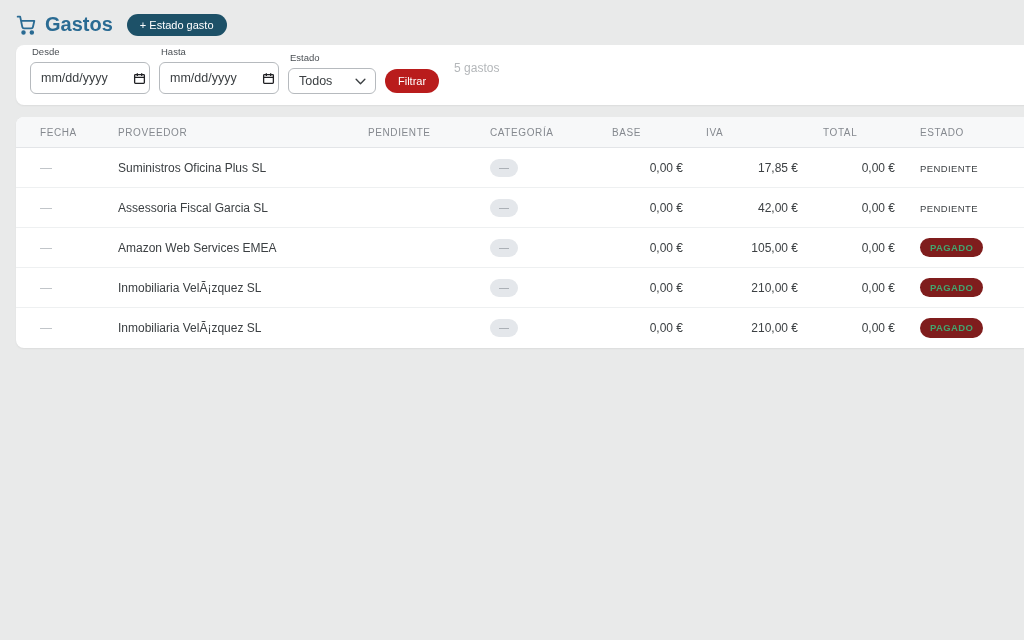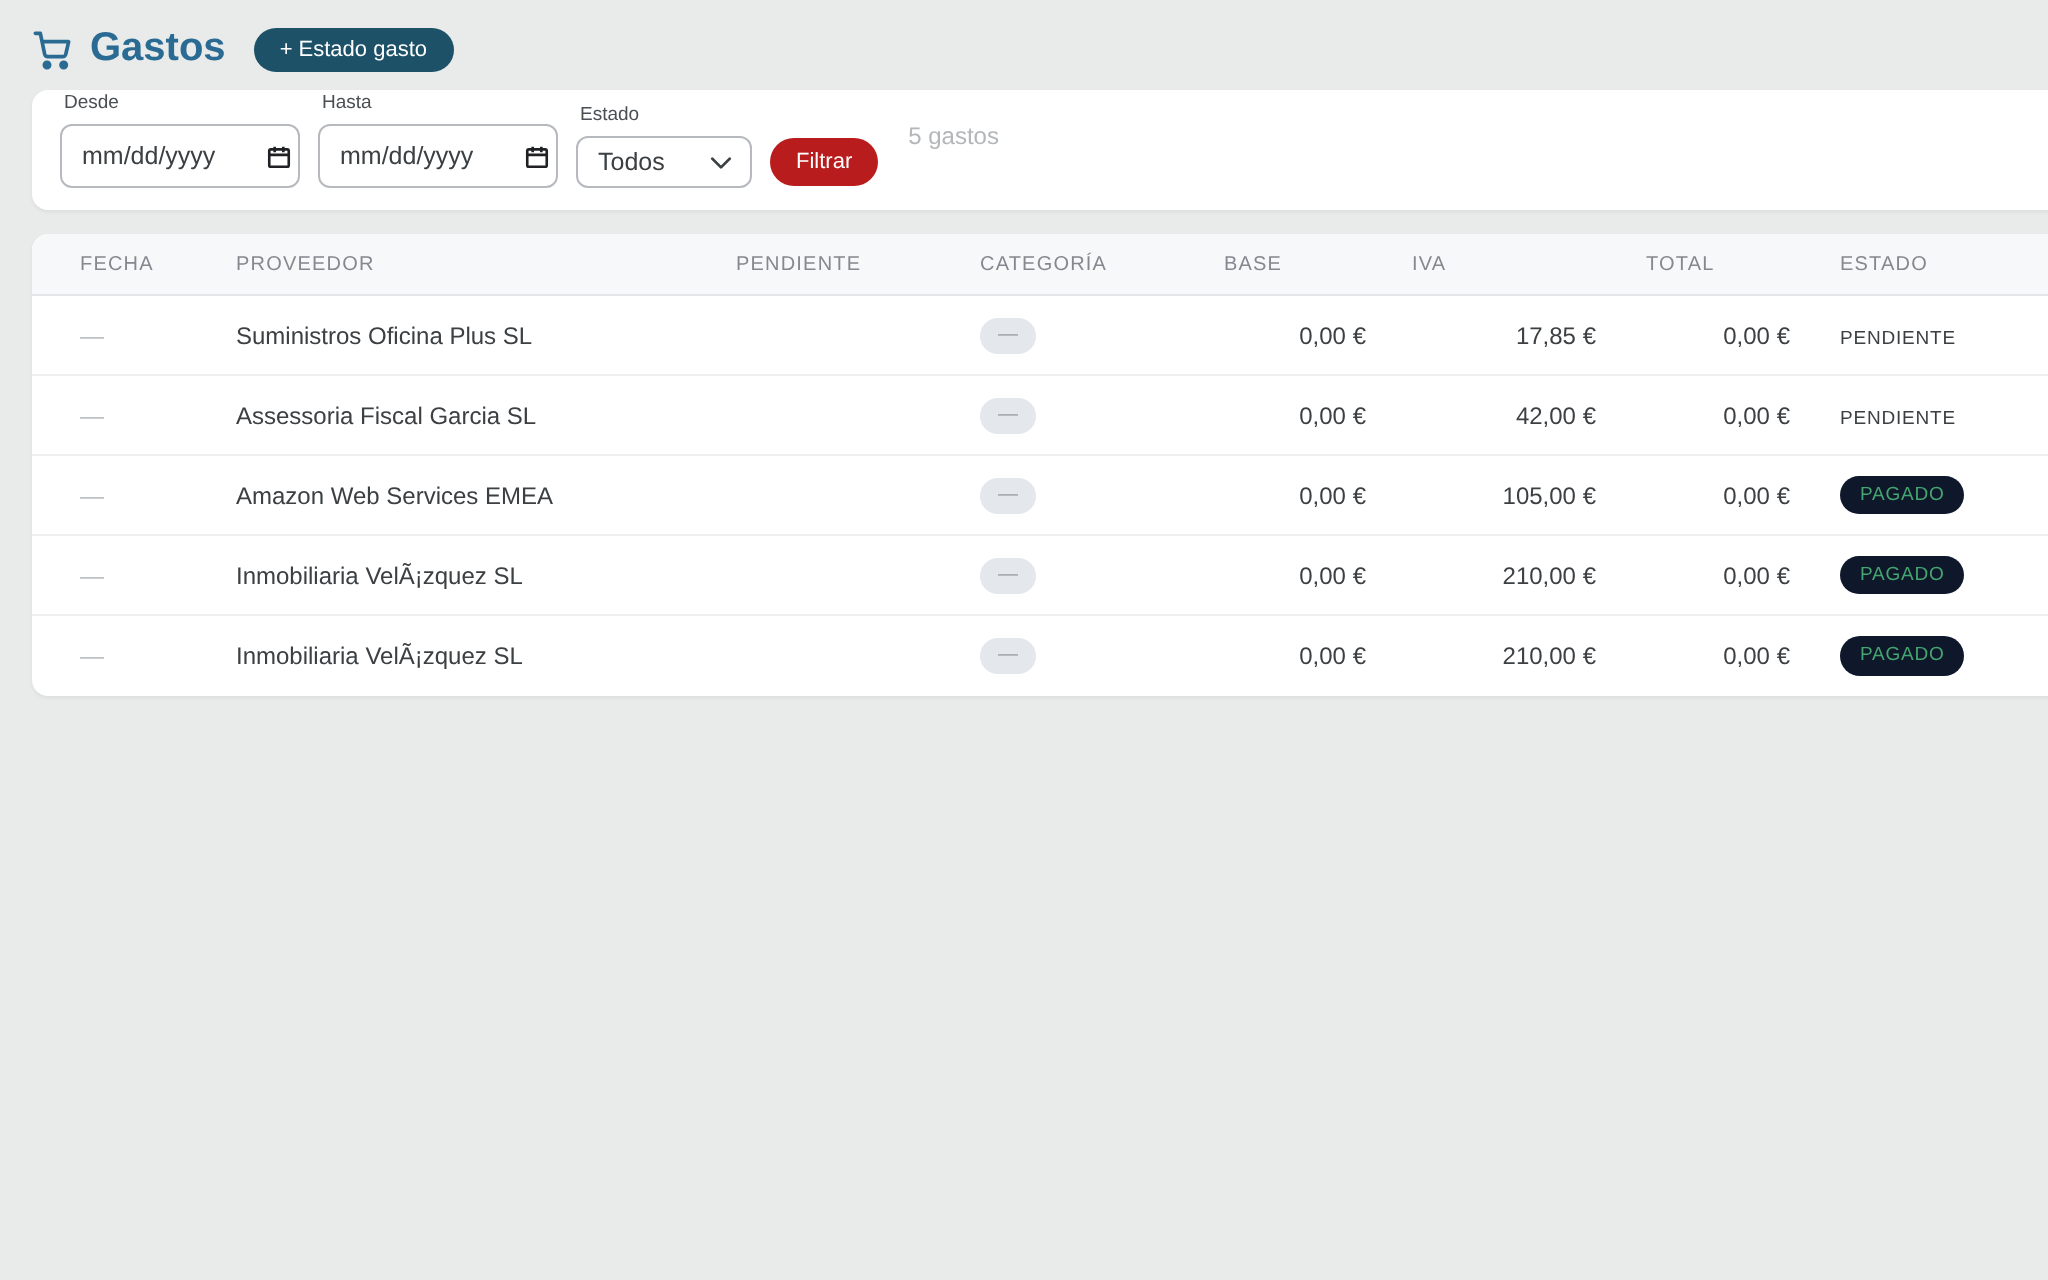--- a/index.html
+++ b/index.html
@@ -80,23 +80,23 @@
   td.num-base  { text-align:right; padding-right:23px; }
   td.num-iva   { text-align:right; padding-right:25px; }
   td.num-total { text-align:right; padding-right:25px; }
   .fecha-dash { color:#babec2; }
   .cat-pill {
     display:inline-block; background:#e4e7eb; color:#9aa0a6;
     font-size:10px; line-height:1; padding:4px 9px; border-radius:9px;
   }
   .estado-plain { font-size:9.5px; letter-spacing:.4px; color:#3c4043; }
   .badge-pagado {
-    display:inline-block; background:#0f172a; color:#43a56f;
+    display:inline-block; background:#7f1d1d; color:#43a56f;
     font-size:9.5px; letter-spacing:.4px; line-height:1;
-    padding:5px 10px; border-radius:10px;
+    padding:5px 10px; border-radius:10px;font-weight:bold;
   }
 </style>
 </head>
 <body>
 
 <div class="page-header">
   <div class="page-title">
     <span style="display:inline-flex;">
       <svg width="20" height="20" viewBox="0 0 24 24" fill="none" stroke="#2a6b93" stroke-width="2.2" stroke-linecap="round" stroke-linejoin="round">
         <circle cx="9" cy="21" r="1.6" fill="#2a6b93"></circle>

